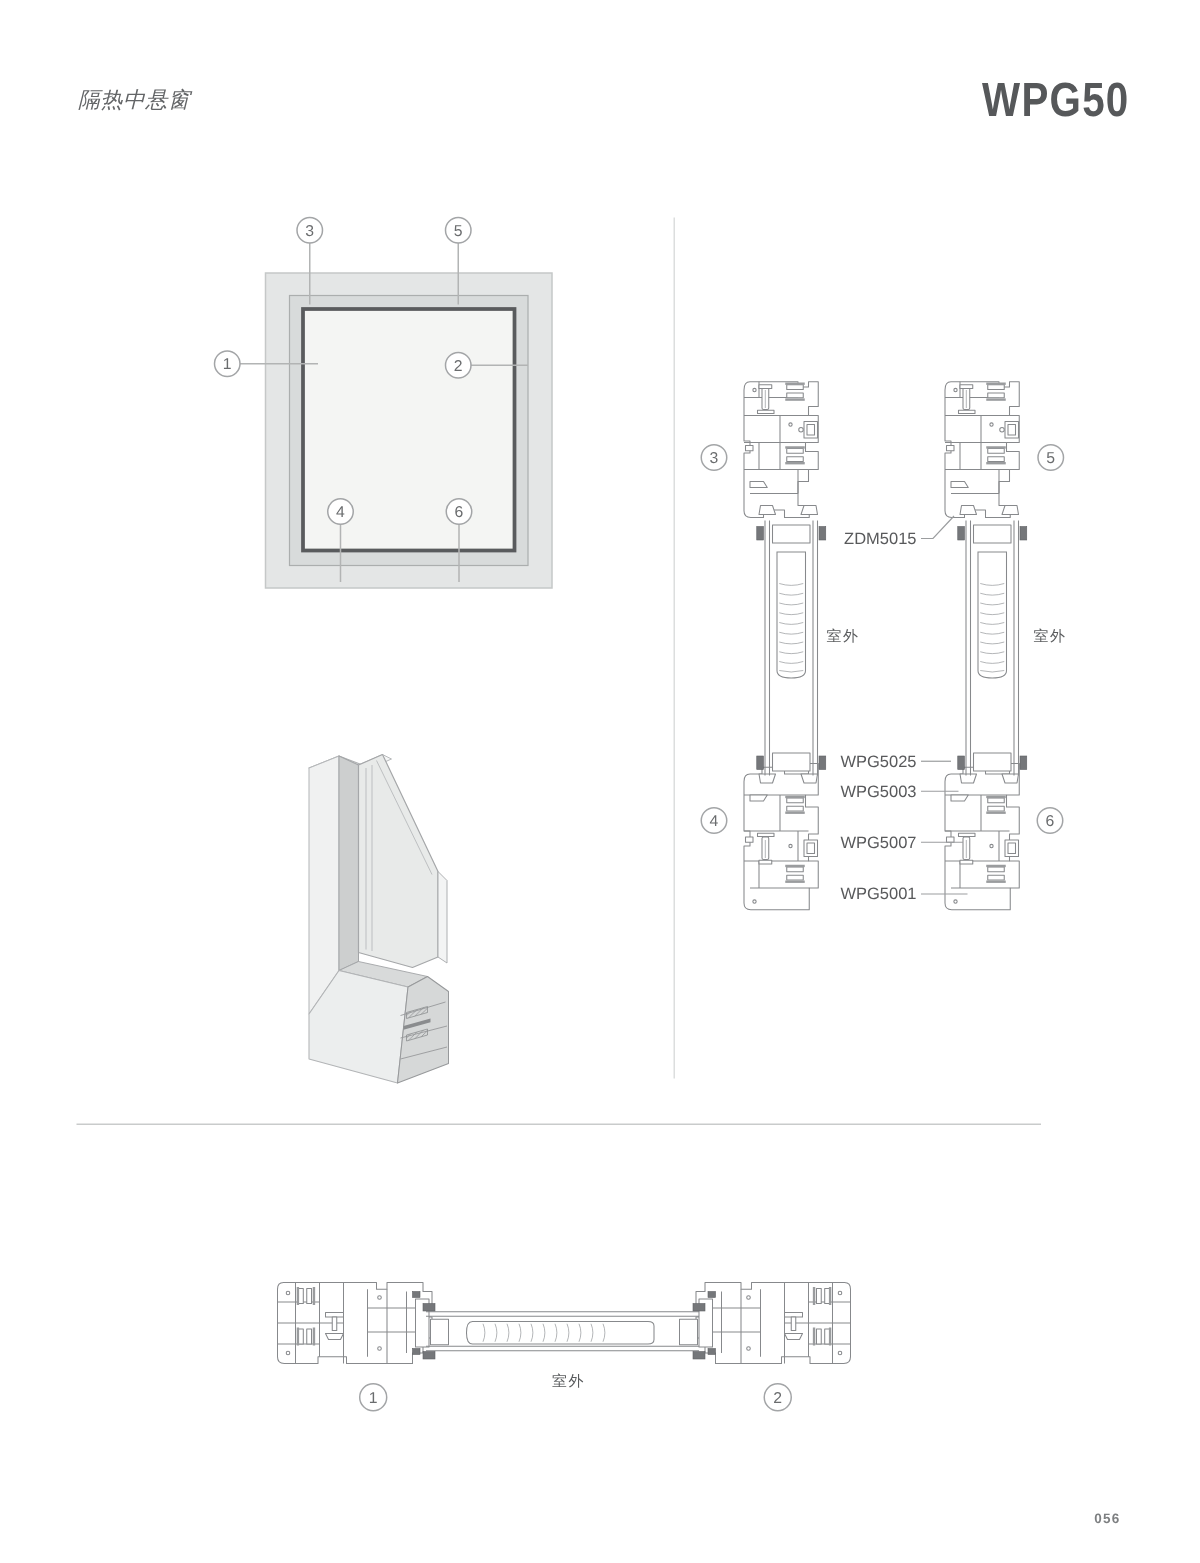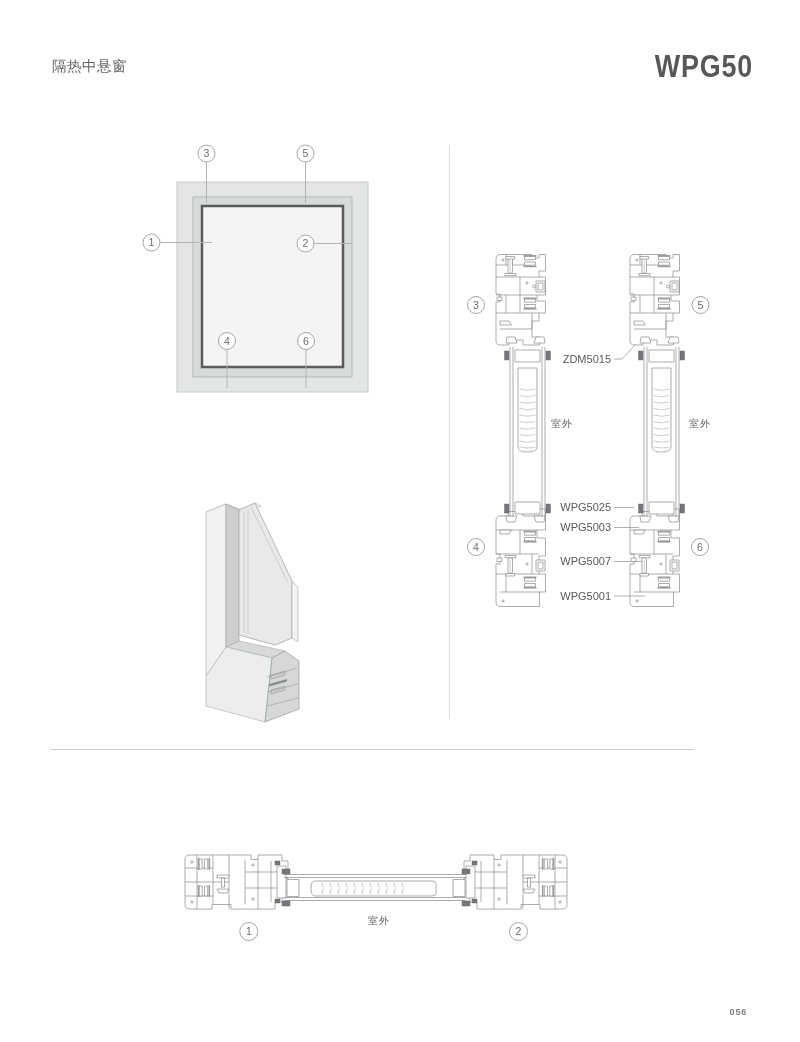--- a/index.html
+++ b/index.html
@@ -2,21 +2,21 @@
 <html><head>
 <meta charset="utf-8">
 <style>
   html,body{margin:0;padding:0;}
   body{
     width:800px;height:1042px;position:relative;background:#ffffff;
     font-family:"Liberation Sans","DejaVu Sans",sans-serif;overflow:hidden;
   }
   .abs{position:absolute;}
   #page-title{
-    left:52px;top:57px;font-size:14.5px;color:#636567;letter-spacing:.5px;font-weight:500;
+    left:52px;top:57px;font-size:14.5px;color:#636567;letter-spacing:.5px;font-weight:500;font-style:italic;
   }
   #product-code{
     right:47px;top:48px;font-size:32px;font-weight:bold;color:#56585a;
     transform:scaleX(.84);transform-origin:right center;letter-spacing:1px;
   }
   #page-number{
     right:53px;top:1007px;font-size:9px;font-weight:bold;color:#7d7f81;letter-spacing:.8px;
   }
   .vdivider{left:449px;top:145px;width:1px;height:574px;background:#dcdede;}
   .hdivider{left:51px;top:749px;width:643px;height:1px;background:#c9cbcb;}

